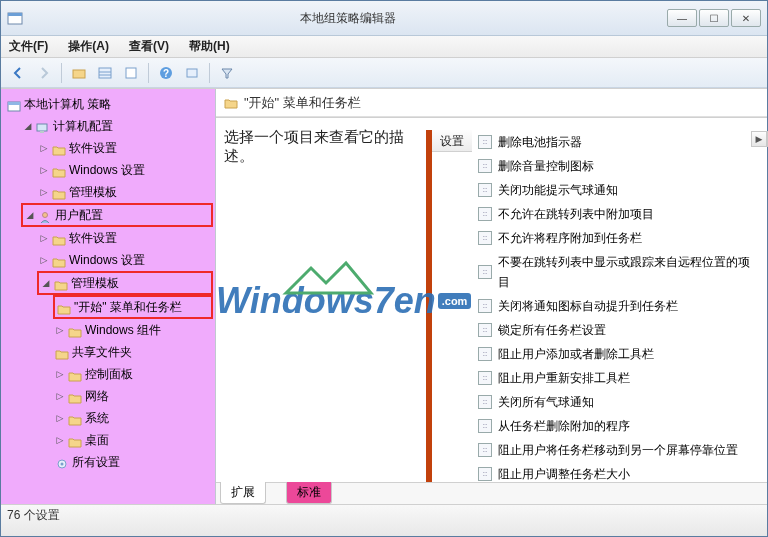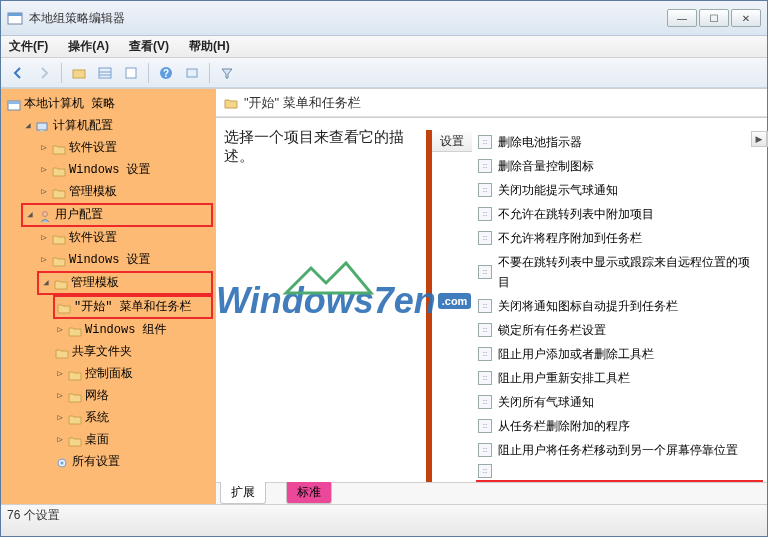--- a/index.html
+++ b/index.html
@@ -1,29 +1,29 @@
 <!DOCTYPE html>
 <html><head>
 <meta charset="utf-8">
 <style>
 * { box-sizing: border-box; margin: 0; padding: 0; }
 body { font-family: "Microsoft YaHei", "SimSun", Tahoma, sans-serif; font-size: 12px; background: #fff; overflow: hidden; }
 .window { width: 768px; height: 537px; border: 1px solid #5a7ca0; background: #fff; display: flex; flex-direction: column; }
-.titlebar { height: 30px; background: linear-gradient(to bottom, #f0f4f9, #dbe5f1); display: flex; align-items: center; padding: 17px 6px; border-bottom: 1px solid #b8c8d8; }
+.titlebar { height: 30px; background: linear-gradient(to bottom, #f0f4f9, #dbe5f1); display: flex; align-items: center; padding: 17px 6px; border-bottom: 1px solid #b8c8d8; text-align: center; }
 .titlebar-icon { width: 16px; height: 16px; margin-right: 6px; }
 .titlebar-text { flex: 1; font-size: 12px; color: #333; }
 .win-controls { display: flex; gap: 2px; }
 .win-btn { width: 30px; height: 18px; border: 1px solid #9aa; background: linear-gradient(#fefefe,#e0e6ed); border-radius: 2px; display: flex; align-items: center; justify-content: center; font-size: 10px; color: #444; }
 .menubar { height: 22px; background: linear-gradient(#f8f8f8,#ececec); border-bottom: 1px solid #d0d0d0; display: flex; align-items: center; padding: 0 4px; gap: 12px; font-weight: bold; }
 .menu-item { padding: 2px 4px; color: #222; }
 .toolbar { height: 30px; background: linear-gradient(#f4f7fb,#e4ecf5); border-bottom: 1px solid #c9d5e3; display: flex; align-items: center; padding: 0 6px; gap: 4px; }
 .tool-btn { width: 22px; height: 22px; display: flex; align-items: center; justify-content: center; border-radius: 2px; }
 .tool-sep { width: 1px; height: 20px; background: #c0cbd8; margin: 0 2px; }
 .content { flex: 1; display: flex; border-top: 1px solid #d0d0d0; min-height: 0; }
-.tree-pane { width: 215px; border-right: 1px solid #c0c8d0; overflow: auto; background: #fdba74; padding: 4px 2px; font-family: Liberation Mono, monospace; }
+.tree-pane { width: 215px; border-right: 1px solid #c0c8d0; overflow: auto; background: #f0abfc; padding: 4px 2px; }
 .tree ul { list-style: none; padding-left: 16px; }
 .tree > ul { padding-left: 2px; }
 .tree li { position: relative; line-height: 20px; white-space: nowrap; }
 .node { display: flex; align-items: center; gap: 3px; padding: 1px 2px; }
 .exp { width: 10px; height: 10px; display: inline-flex; justify-content: center; align-items: center; font-size: 9px; color: #555; cursor: pointer; }
 .folder-icon { width: 14px; height: 12px; display: inline-block; }
 .folder-icon svg { width: 14px; height: 12px; }
 .hl-red { border: 2px solid #ef2929; padding: 0 2px; }
 .right-pane { flex: 1; display: flex; flex-direction: column; min-width: 0; }
 .header-row { height: 28px; background: #fff; display: flex; align-items: center; padding: 4px 8px; border-bottom: 1px solid #e0e0e0; gap: 6px; }
@@ -362,20 +362,21 @@
               <div class="setting-row">
                 <span class="setting-icon">::</span>
                 <span>从任务栏删除附加的程序</span>
               </div>
               <div class="setting-row">
                 <span class="setting-icon">::</span>
                 <span>阻止用户将任务栏移动到另一个屏幕停靠位置</span>
               </div>
               <div class="setting-row">
                 <span class="setting-icon">::</span>
+                <span>阻止用户调整任务栏大小</span>
               </div>
               <div class="setting-row hl">
                 <span>关闭任务栏缩略图</span>
               </div>
             </div>
           <div class="hscroll">
             <div class="arrow l">◀</div>
             <div class="arrow r">▶</div>
           </div>
         </div>

